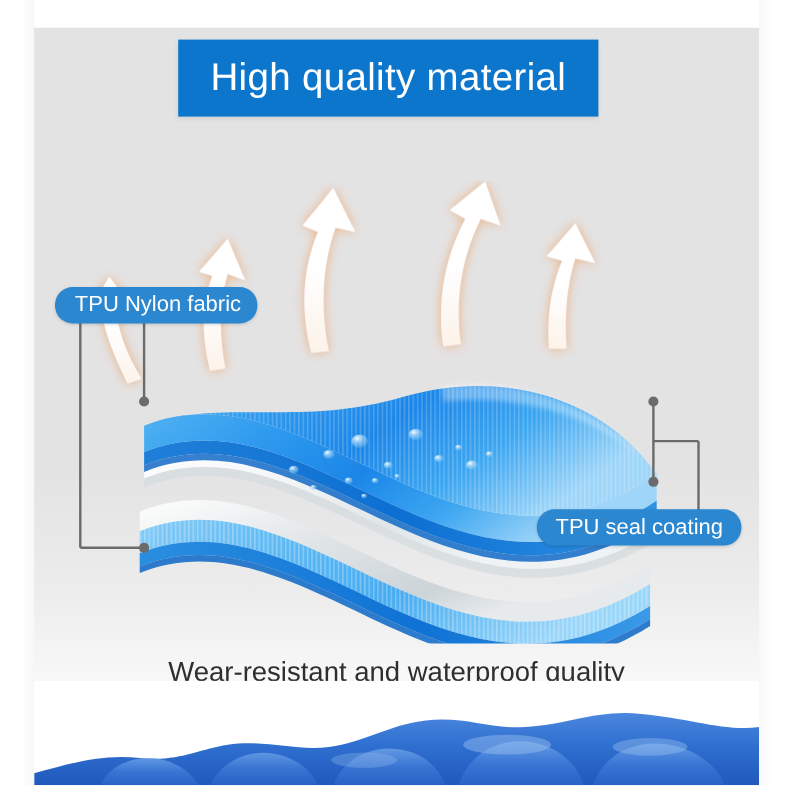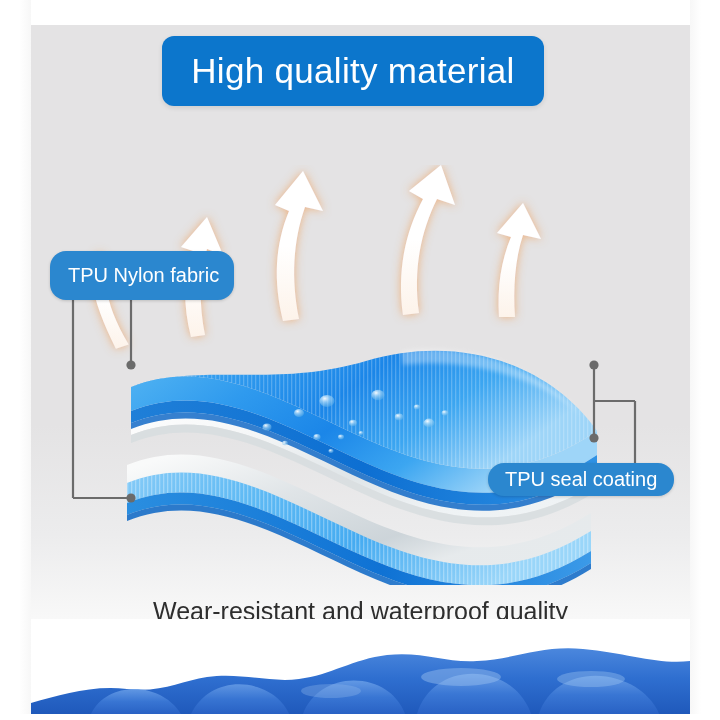--- a/index.html
+++ b/index.html
@@ -30,37 +30,37 @@
     background:linear-gradient(270deg,#ffffff 0%,#ffffff 62%,#f7f7f7 100%);}
   .frame-b{position:absolute;bottom:0;left:0;right:0;height:6px;background:#ffffff;}
 
   
   .panel{position:absolute;left:31px;top:25px;width:659px;height:689px;
     background:linear-gradient(180deg,#e4e3e4 0%,#e4e3e4 58%,#ececed 74%,#f8f8f8 86%,#ffffff 93%);
     overflow:hidden;}
 
   
   .banner{position:absolute;left:131px;top:11px;width:382px;height:70px;
-    background:#0c76cc;border-radius:12px;
+    background:#0c76cc;border-radius:0;
     display:flex;align-items:center;justify-content:center;
     box-shadow:0 2px 5px rgba(0,0,0,.10);}
   .banner span{color:#ffffff;font-size:35px;font-weight:400;letter-spacing:.3px;
     font-family:"Liberation Sans",sans-serif;}
 
   
   .illus{position:absolute;left:0;top:140px;width:659px;height:420px;}
   .illus svg{display:block;}
 
   
   .pill{position:absolute;display:flex;align-items:center;
     background:#2b87cf;border-radius:16px;color:#fff;
     font-size:20px;white-space:nowrap;
     box-shadow:0 1px 3px rgba(0,0,0,.17);
     font-family:"Liberation Sans",sans-serif;}
-  .pill-left{left:19px;top:226px;height:49px;padding:0 15px 0 18px;}
+  .pill-left{left:19px;top:236px;height:33px;padding:0 15px 0 18px;}
   .pill-right{left:457px;top:438px;height:33px;padding:0 17px;}
 
   
   .caption{position:absolute;left:0;top:572px;width:659px;text-align:center;
     font-size:25px;color:#2e2e2e;font-family:"Liberation Sans",sans-serif;}
 
   
   .photo{position:absolute;left:31px;right:30px;bottom:6px;height:95px;
     overflow:hidden;background:#fdfdfd;}
   .photo svg{display:block;}

